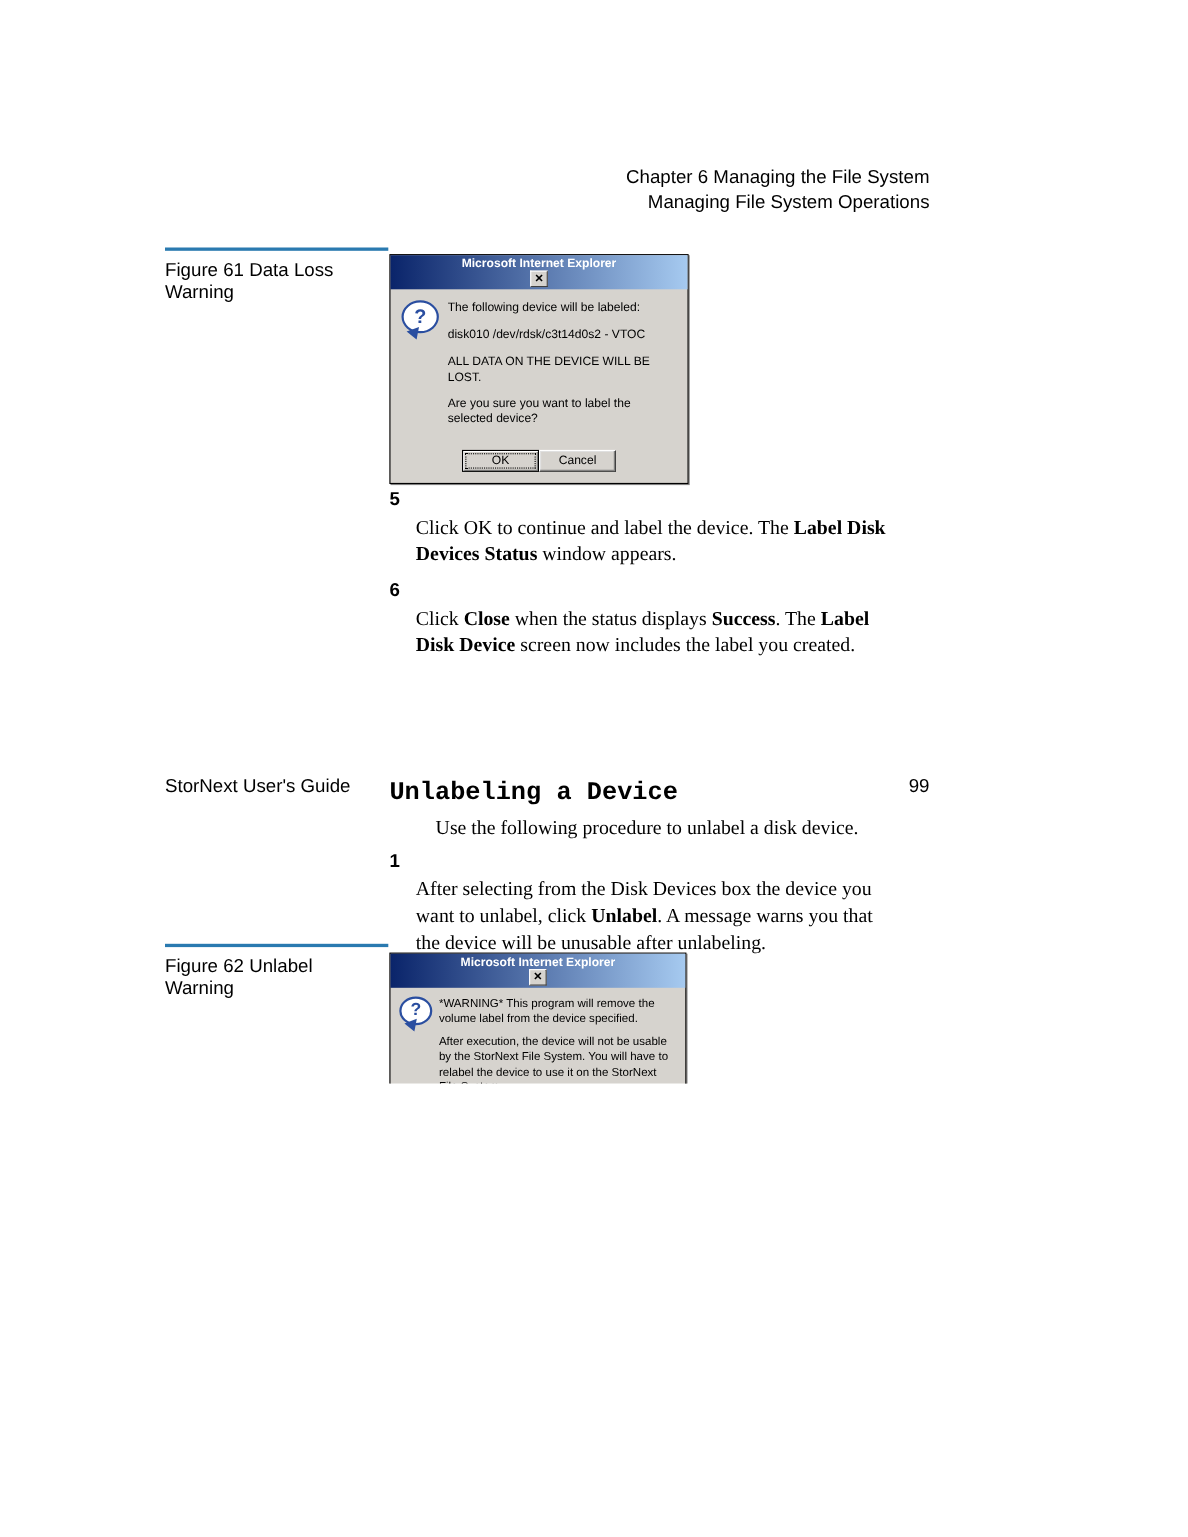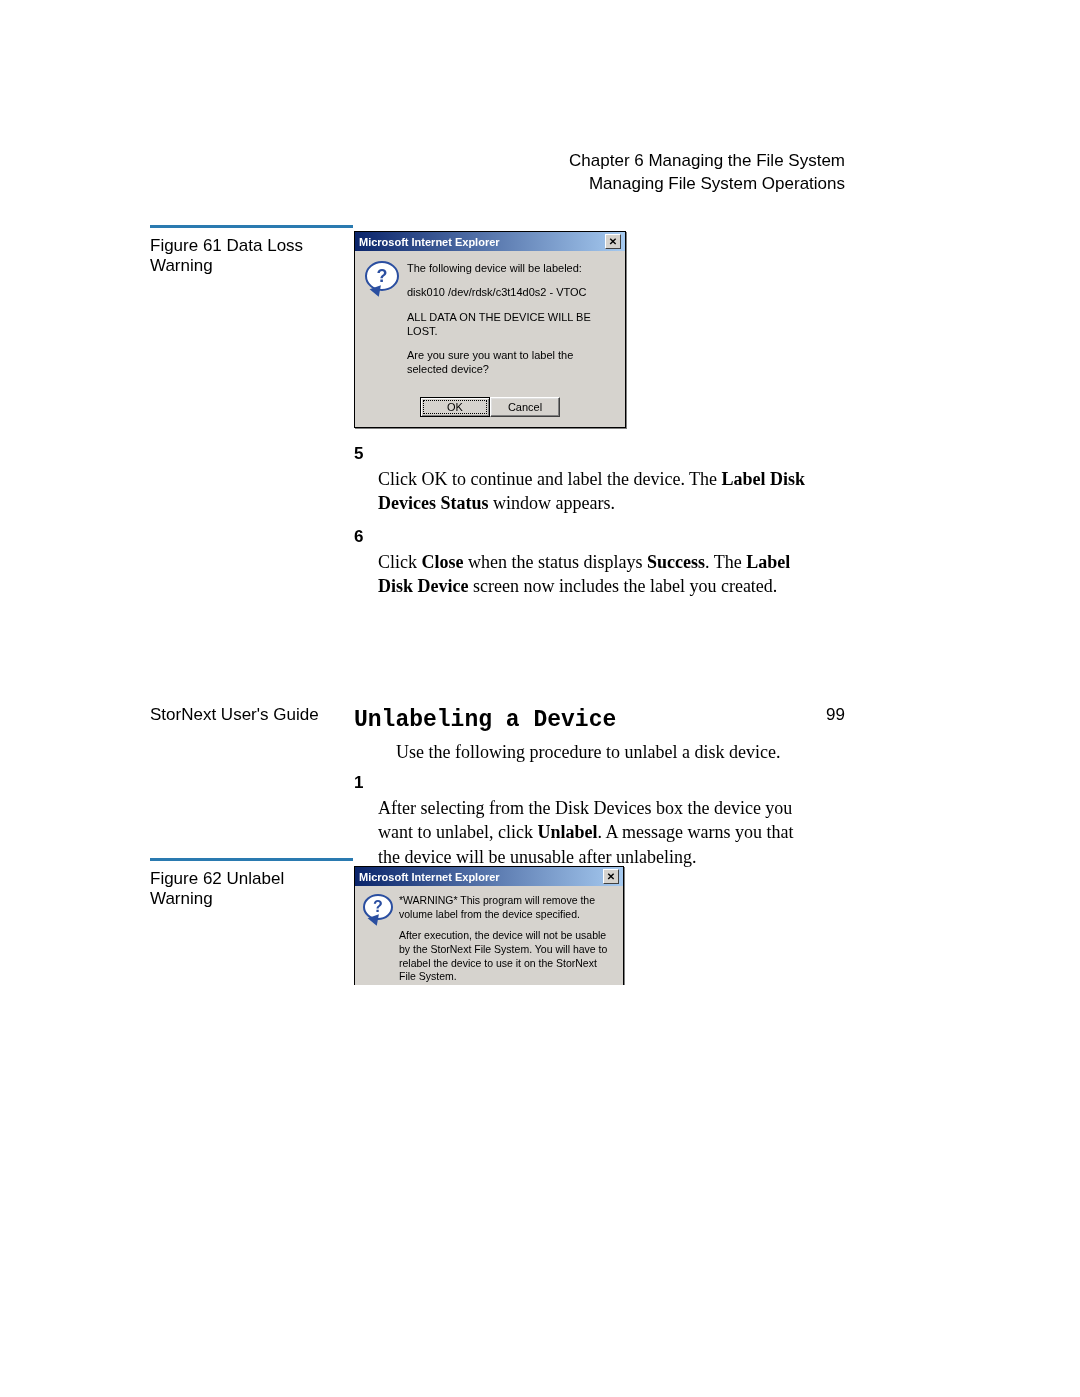--- a/index.html
+++ b/index.html
@@ -52,20 +52,21 @@
   }
   .titlebar {
     background: linear-gradient(to right, #0a246a, #a6caf0);
     color: #fff;
     font-weight: bold;
     font-size: 11px;
     padding: 2px 4px;
     display: flex;
     justify-content: space-between;
     align-items: center;
+    flex-direction: column;
   }
   .titlebar .closebtn {
     width: 14px; height: 13px;
     background: #d6d3ce;
     border: 1px solid #fff;
     border-right-color:#404040; border-bottom-color:#404040;
     color:#000; font-weight:bold; font-size:10px;
     display:flex; align-items:center; justify-content:center;
     line-height:1;
   }

